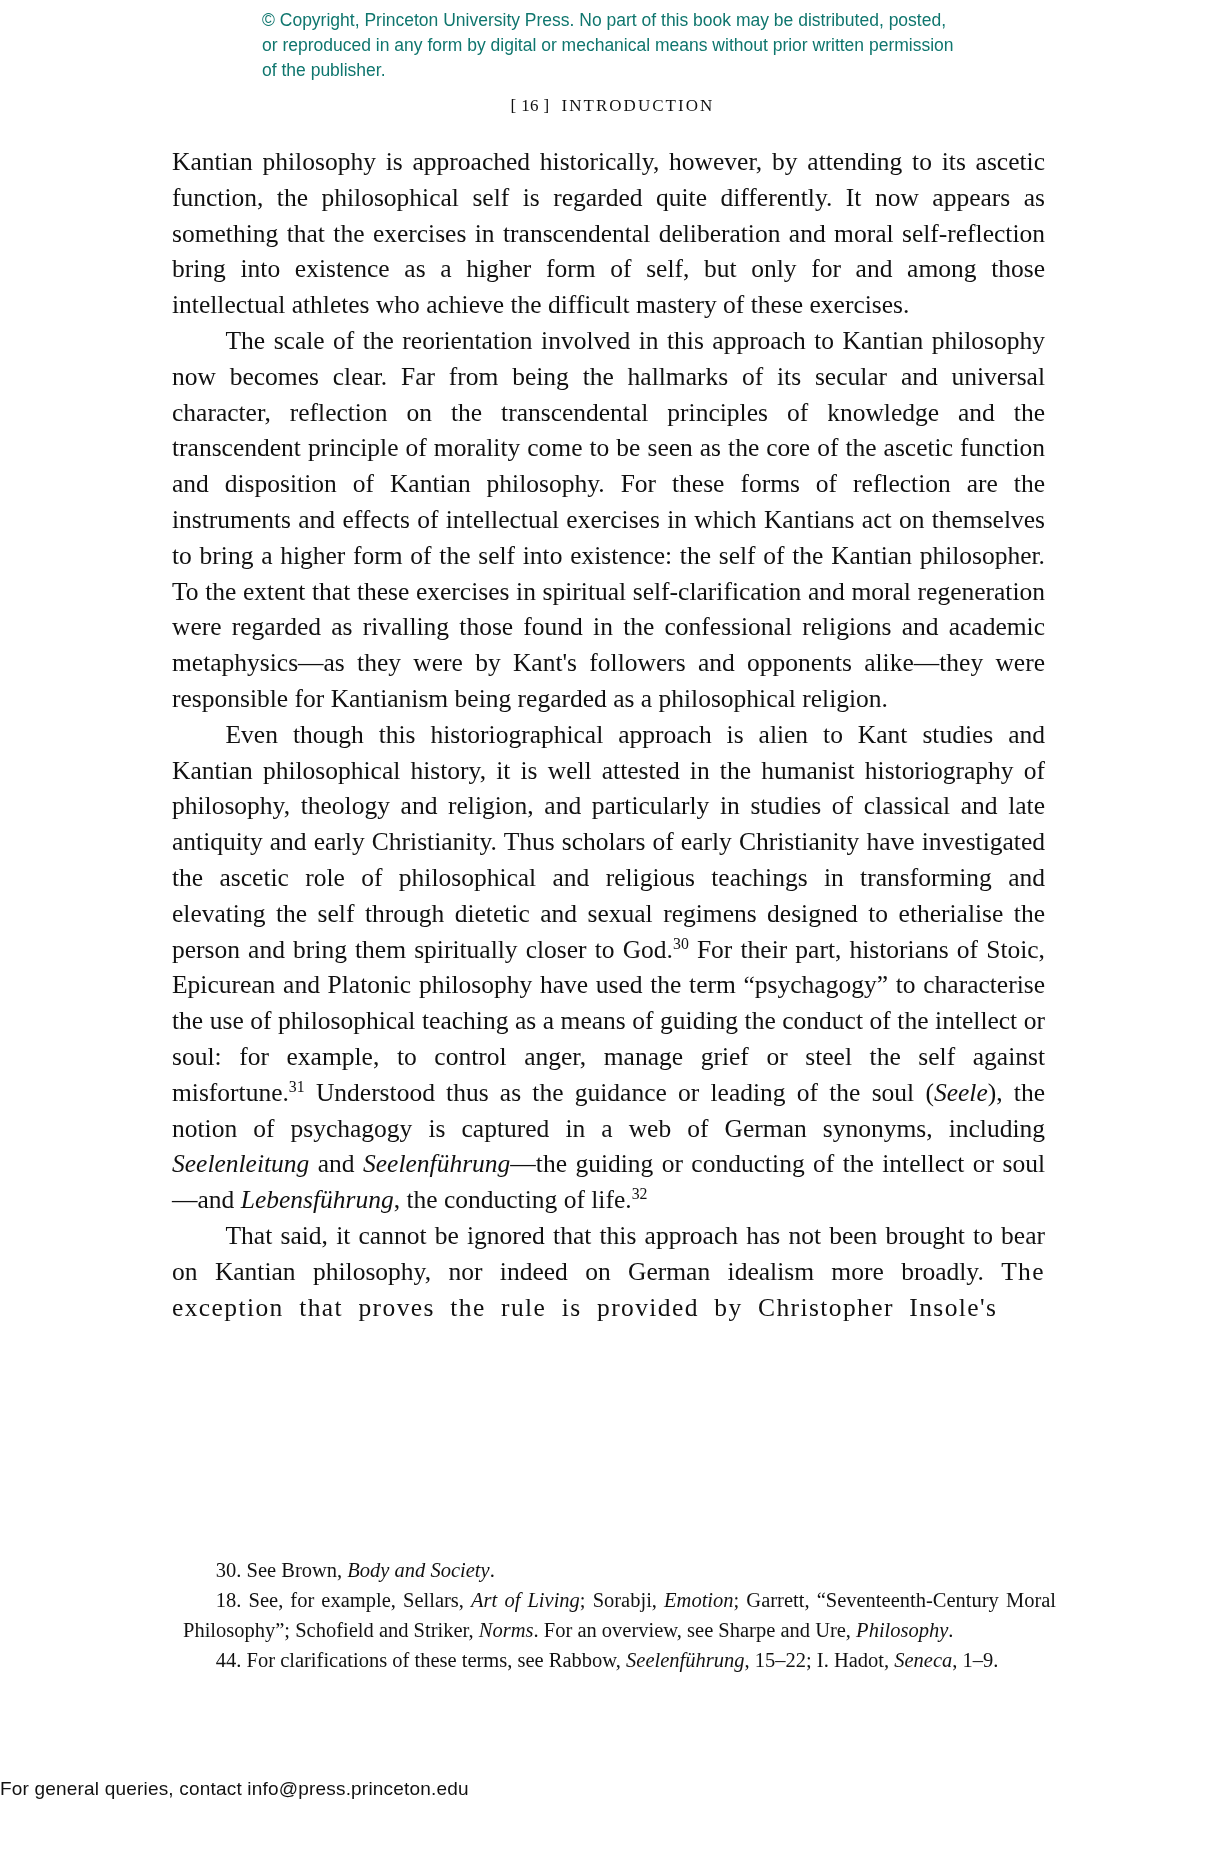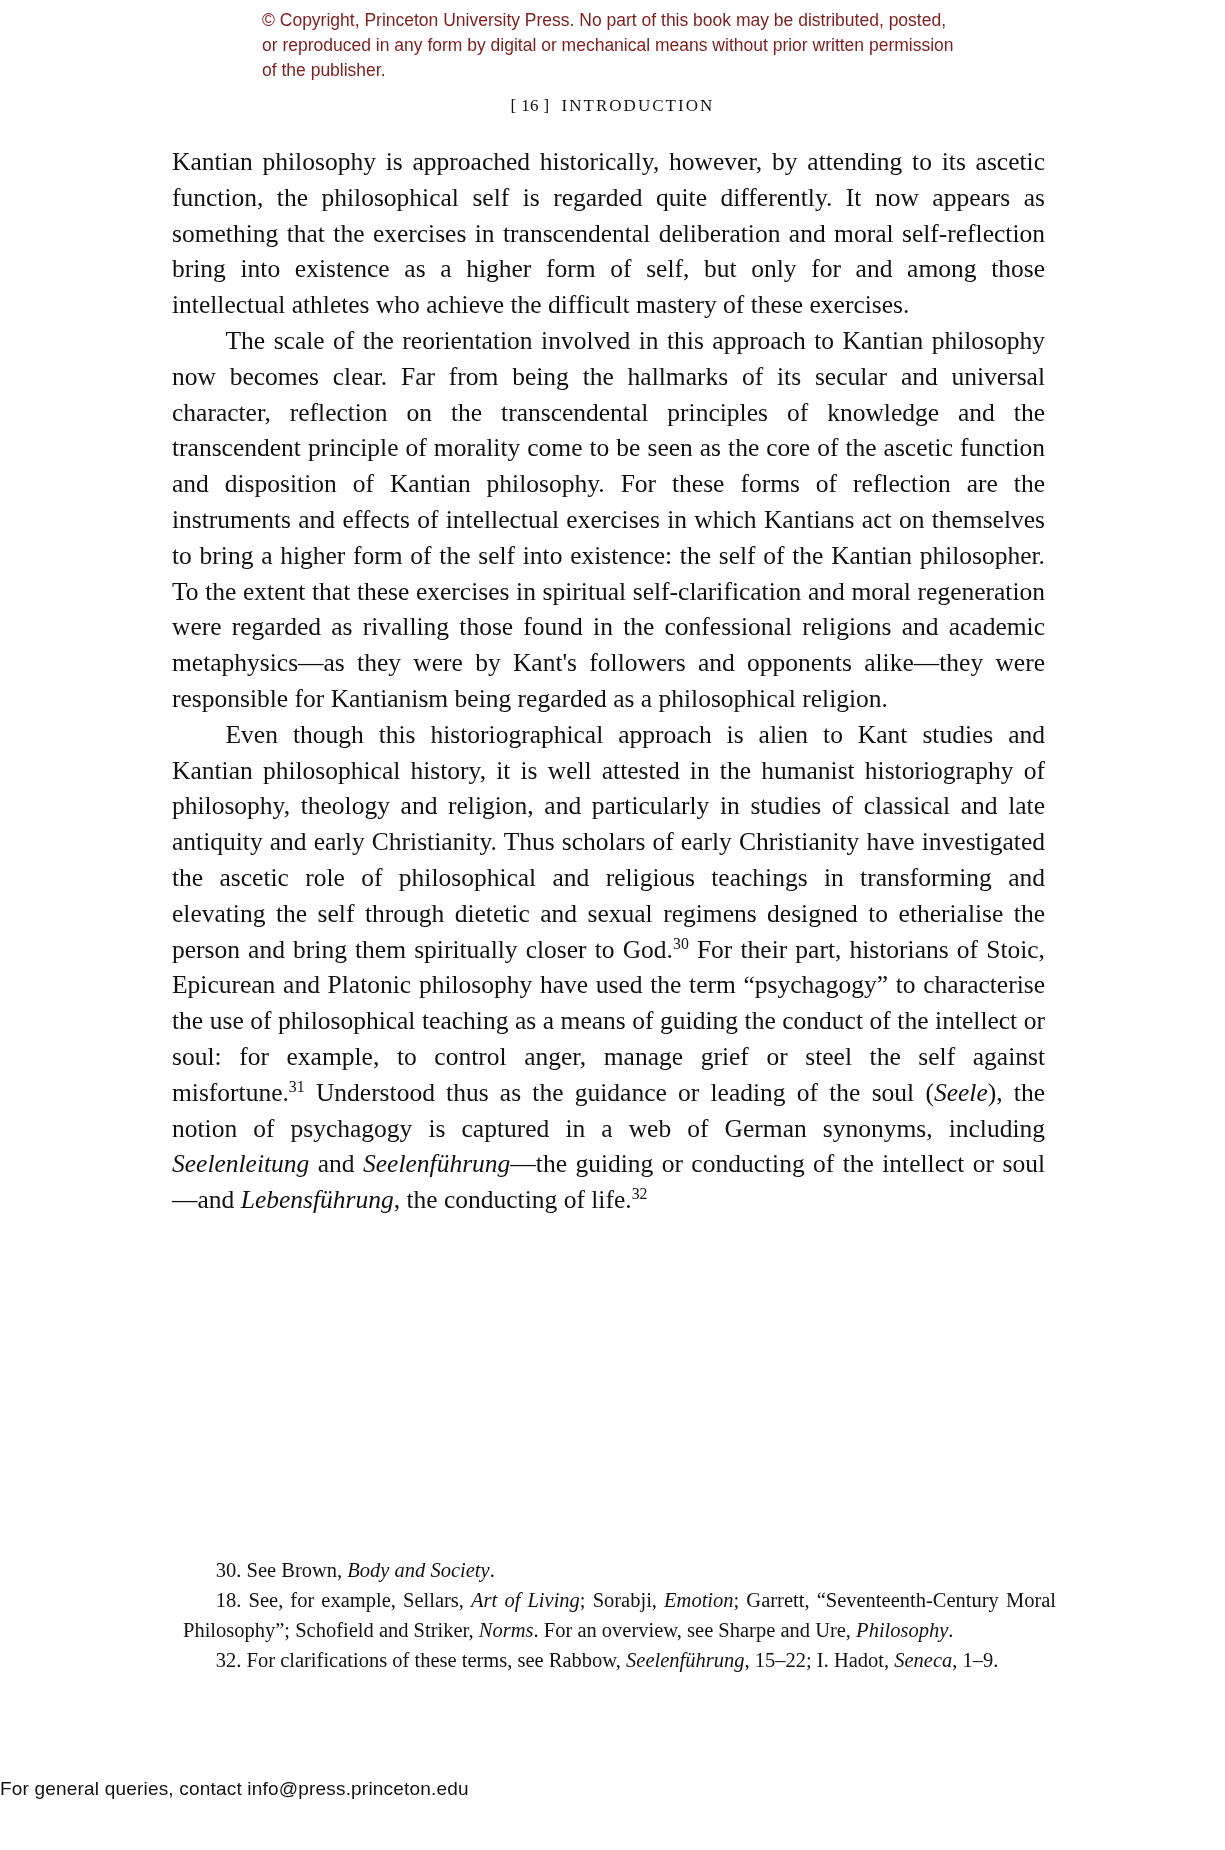--- a/index.html
+++ b/index.html
@@ -20,21 +20,21 @@
     inset: 0;
   }
   .copyright {
     position: absolute;
     left: 262px;
     top: 8px;
     width: 700px;
     font-family: "Liberation Sans", sans-serif;
     font-size: 17.5px;
     line-height: 1.42;
-    color: #7f1d1d;
+    color: #0f766e;
   }
   .runhead {
     position: absolute;
     left: 0;
     right: 0;
     top: 96px;
     text-align: center;
     font-family: "Liberation Serif", serif;
     font-size: 17px;
     letter-spacing: 0.06em;
@@ -111,29 +111,32 @@
   <div class="runhead">
     <span class="pagenum">[ 16 ]</span><span class="label">INTRODUCTION</span>
   </div>
 
   <div class="body-text">
     <p>Kantian philosophy is approached historically, however, by attending to its ascetic function, the philosophical self is regarded quite differently. It now appears as something that the exercises in transcendental deliberation and moral self-reflection bring into existence as a higher form of self, but only for and among those intellectual athletes who achieve the difficult mastery of these exercises.</p>
     <p>The scale of the reorientation involved in this approach to Kantian philosophy now becomes clear. Far from being the hallmarks of its secular and universal character, reflection on the transcendental principles of knowledge and the transcendent principle of morality come to be seen as the core of the ascetic function and disposition of Kantian philosophy. For these forms of reflection are the instruments and effects of intellectual exercises in which Kantians act on themselves to bring a higher form of the self into existence: the self of the Kantian philosopher. To the extent that these exercises in spiritual self-clarification and moral regeneration were regarded as rivalling those found in the confessional religions and academic metaphysics—as they were by Kant's followers and opponents alike—they were responsible for Kantianism being regarded as a philosophical religion.</p>
     <p>
       <span>Even though this historiographical approach is alien to Kant studies and Kantian philosophical history, it is well attested in the humanist historiography of philosophy, theology and religion, and particularly in studies of classical and late antiquity and early Christianity. Thus scholars of early Christianity have investigated the ascetic role of philosophical and religious teachings in transforming and elevating the self through dietetic and sexual regimens designed to etherialise the person and bring them spiritually closer to God.</span><sup>30</sup><span> For their part, historians of Stoic, Epicurean and Platonic philosophy have used the term “psychagogy” to characterise the use of philosophical teaching as a means of guiding the conduct of the intellect or soul: for example, to control anger, manage grief or steel the self against misfortune.</span><sup>31</sup><span> Understood thus as the guidance or leading of the soul (</span><i>Seele</i><span>), the notion of psychagogy is captured in a web of German synonyms, including </span><i>Seelenleitung</i><span> and </span><i>Seelenführung</i><span>—the guiding or conducting of the intellect or soul—and </span><i>Lebensführung</i><span>, the conducting of life.</span><sup>32</sup>
     </p>
+    <p>
+      <span>That said, it cannot be ignored that this approach has not been brought to bear on Kantian philosophy, nor indeed on German idealism more broadly. </span><span class="spread">The exception that proves the rule is provided by Christopher Insole's</span>
+    </p>
   </div>
 
   <div class="notes">
     <p>
       <span>30. See Brown, </span><i>Body and Society</i><span>.</span>
     </p>
     <p>
       <span>18. See, for example, Sellars, </span><i>Art of Living</i><span>; Sorabji, </span><i>Emotion</i><span>; Garrett, “Seventeenth-Century Moral Philosophy”; Schofield and Striker, </span><i>Norms</i><span>. For an overview, see Sharpe and Ure, </span><i>Philosophy</i><span>.</span>
     </p>
     <p>
-      <span>32. For clarifications of these terms, see Rabbow, </span><i>Seelenführung</i><span>, 15–22; I. Hadot, </span><i>Seneca</i><span>, 1–9.</span>
+      <span>44. For clarifications of these terms, see Rabbow, </span><i>Seelenführung</i><span>, 15–22; I. Hadot, </span><i>Seneca</i><span>, 1–9.</span>
     </p>
   </div>
 
   <div class="footer">For general queries, contact info@press.princeton.edu</div>
 
 </div>
 
 </body></html>

